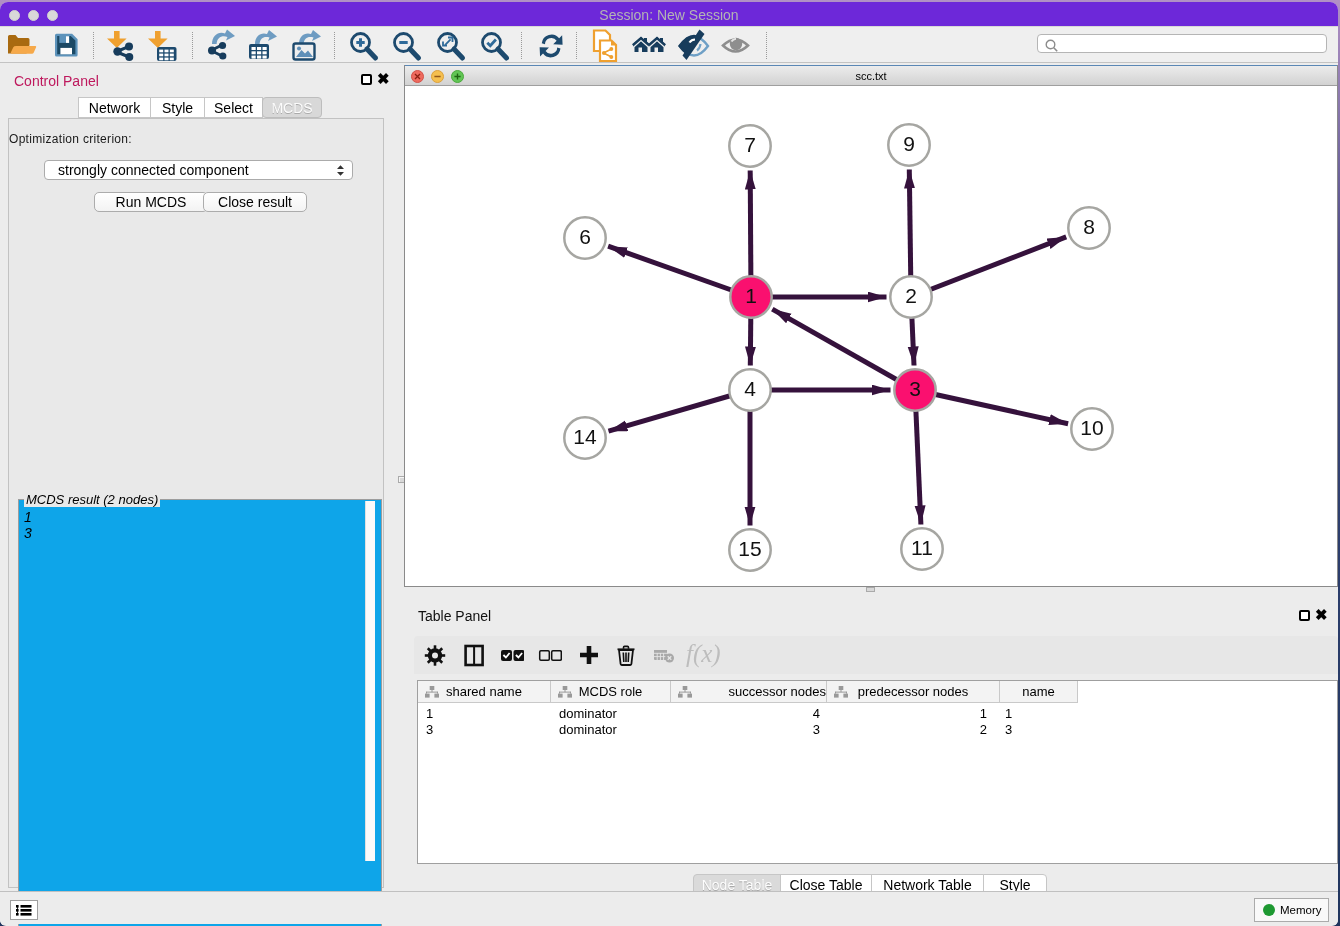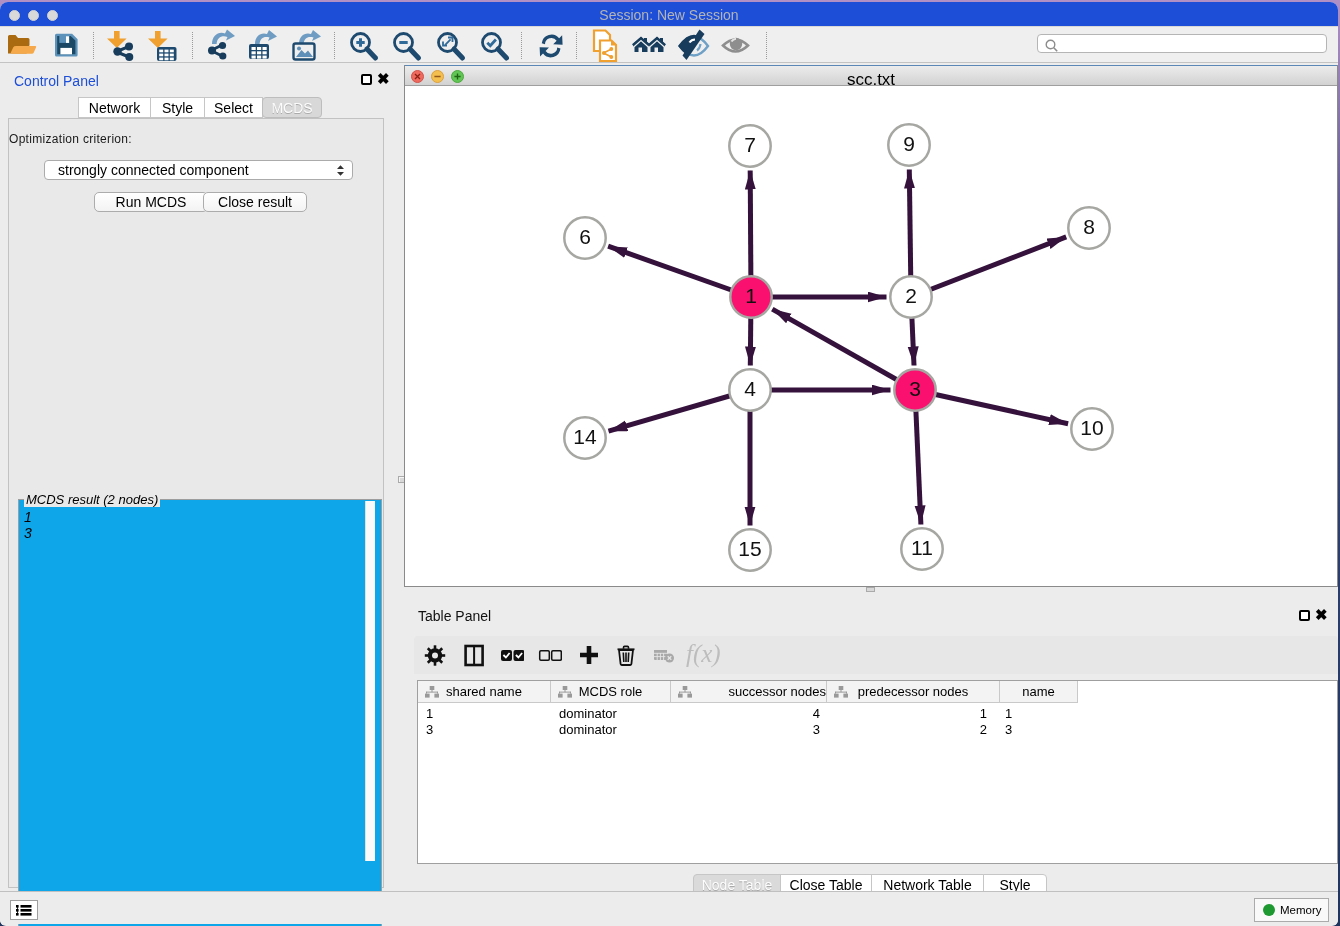--- a/index.html
+++ b/index.html
@@ -9,55 +9,55 @@
   background:linear-gradient(180deg,#b190c5 0%, #8f7bb0 10%, #4b4a85 28%, #2e3f6e 55%, #20355e 100%);
   position:relative;
 }
 #win {
   position:absolute; left:0; top:2px; width:1338px; height:924px;
   background:#ececec; border-radius:8px 8px 6px 6px;
   overflow:hidden;
 }
 #titlebar {
   position:absolute; left:0; top:0; width:100%; height:25px;
-  background:#1d4ed8; border-bottom:1px solid #d8d8d8;
+  background:#6d28d9; border-bottom:1px solid #d8d8d8;
 }
 .tl { position:absolute; top:8px; width:11px; height:11px; border-radius:50%; background:#d9d9d9; border:1px solid #cfcfcf; box-sizing:border-box; }
 #title { position:absolute; top:5px; width:100%; text-align:center; color:#b4b4b4; font-size:14px; }
 #toolbar {
   position:absolute; left:0; top:25px; width:100%; height:36px;
   background:#efefef; border-bottom:1px solid #c3c3c3;
 }
 .sep { position:absolute; top:5px; height:27px; width:0; border-left:1px dotted #9a9a9a; }
 .ti { position:absolute; top:1px; width:36px; height:36px; }
 #searchbox { position:absolute; left:1037px; top:7px; width:290px; height:19px; background:#fff; border:1px solid #b5b5b5; border-radius:4px; }
 #main { position:absolute; left:0; top:61px; width:100%; height:828px; background:#ececec; }
 #statusbar { position:absolute; left:0; top:889px; width:100%; height:33px; background:#ececec; border-top:1px solid #c0c0c0; }
 
 
 #cp { position:absolute; left:0; top:0; width:392px; height:827px; }
-#cp-title { position:absolute; left:14px; top:10px; font-size:14px; color:#1d4ed8; }
+#cp-title { position:absolute; left:14px; top:10px; font-size:14px; color:#be185d; }
 #cp-tabs { position:absolute; left:78px; top:34px; height:21px; }
 .cptab { position:absolute; top:0; height:21px; background:#fff; border:1px solid #c6c6c6; font-size:14px; color:#000; text-align:center; line-height:20px; }
 .cptab.sel { background:#d8d8d8; color:#fcfcfc; border-radius:4px; border-color:#bdbdbd; text-shadow:0 1px 0 #aaa; }
 .hicon { position:absolute; top:11px; width:11px; height:11px; }
 .hx { position:absolute; top:9px; font-size:15px; font-weight:bold; color:#000; line-height:14px; }
 #cp-content { position:absolute; left:8px; top:55px; width:376px; height:770px; background:#e9e9e9; border:1px solid #c2c2c2; }
 #opt-label { position:absolute; left:0; top:13px; letter-spacing:0.3px; width:100%; text-align:left; font-size:12px; color:#1a1a1a; }
 #opt-select { position:absolute; left:35px; top:41px; width:309px; height:20px; background:#fff; border:1px solid #ababab; border-radius:4px; font-size:14px; color:#000; line-height:18px; padding-left:13px; }
 .btn { position:absolute; top:73px; height:20px; background:linear-gradient(#ffffff,#f3f3f3); border:1px solid #acacac; border-radius:5px; font-size:14px; color:#000; text-align:center; line-height:19px; }
 #fieldset { position:absolute; left:9px; top:380px; width:364px; height:472px; border:1px solid #9d9d9d; background:#0ea5e9;font-style:italic; }
 #fs-legend { position:absolute; left:5px; top:-8px; background:#e9e9e9; font-size:13px; padding:0 2px; color:#000; }
 #fs-text { position:absolute; left:5px; top:10px; font-size:14px; color:#000; line-height:15.5px; }
 #fs-scroll { position:absolute; right:6px; top:1px; width:10px; height:360px; background:#fafafa; border-left:1px solid #e0e0e0; }
 
 
 #scc { position:absolute; left:404px; top:2px; width:934px; height:522px; background:#fff; border:1px solid #8a8a8a; border-top:none; }
 #scc-titlebar { position:absolute; left:0; top:0; width:100%; height:21px; background:linear-gradient(#ececec,#d2d2d2); border-bottom:1px solid #9f9f9f; border-top:1px solid #5a87b5; }
-#scc-title { position:absolute; top:4px; width:100%; text-align:center; font-size:17px; color:#000; }
+#scc-title { position:absolute; top:4px; width:100%; text-align:center; font-size:11px; color:#000; }
 .light { position:absolute; top:4px; width:13px; height:13px; border-radius:50%; }
 .light svg { display:block; }
 #scc-canvas { position:absolute; left:0; top:22px; width:932px; height:499px; background:#fff; }
 
 
 #tp { position:absolute; left:404px; top:527px; width:934px; height:301px;margin-top:8px; }
 #tp-title { position:absolute; left:14px; top:10px; font-size:14px; color:#111; }
 #tp-toolbar { position:absolute; left:10px; top:38px; width:924px; height:38px; background:#e7e7e7; border-radius:4px 4px 0 0; }
 .tpi { position:absolute; top:7px; width:24px; height:24px; }
 #tp-table { position:absolute; left:13px; top:82px; width:921px; height:184px; background:#fff; border:1px solid #9f9f9f; }

